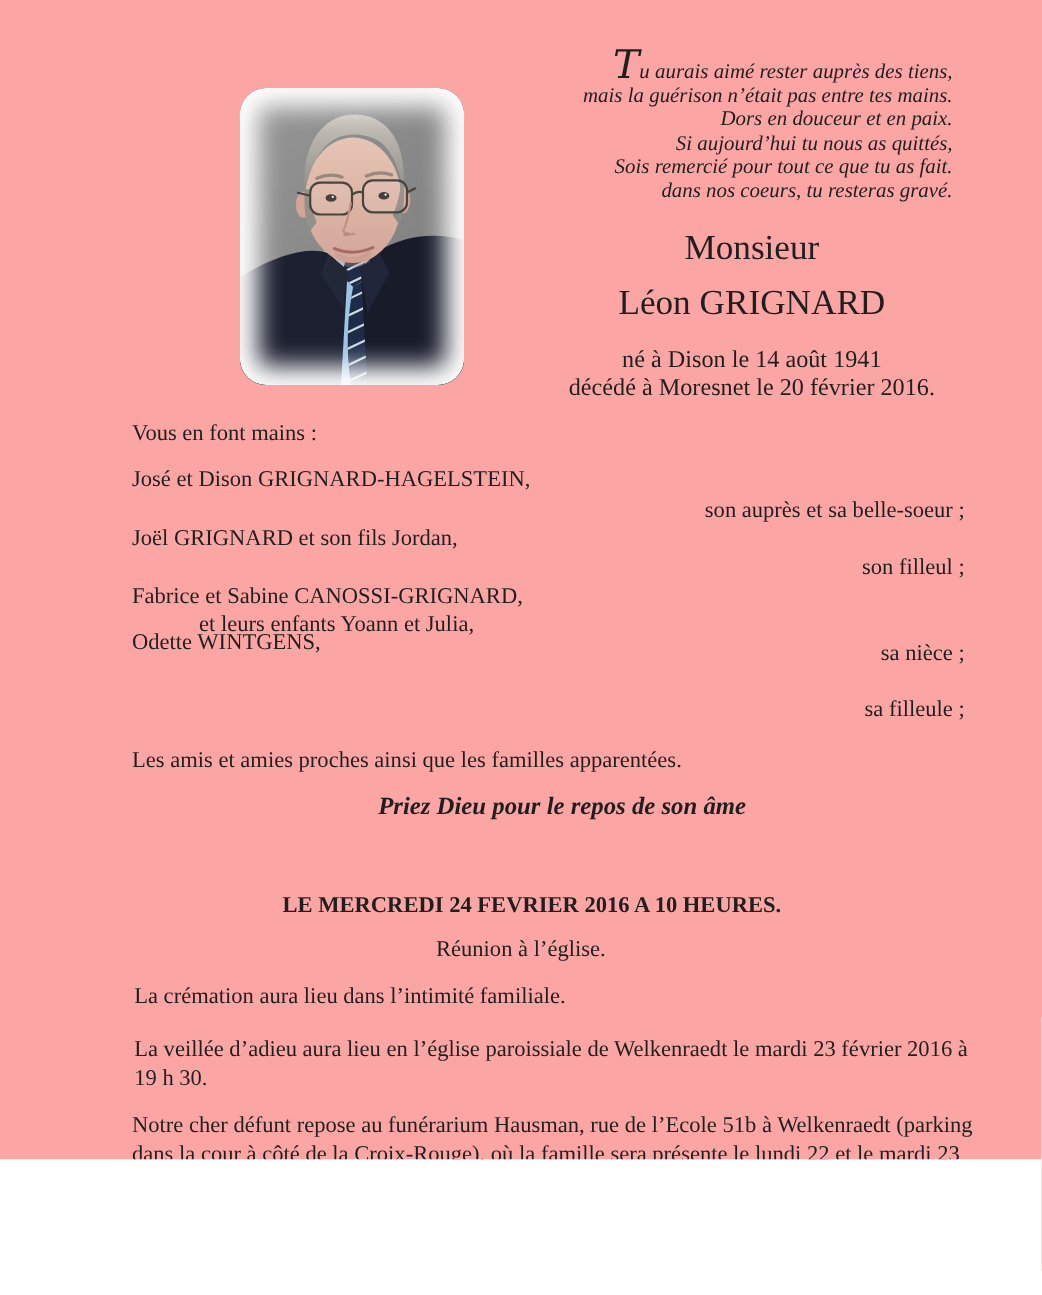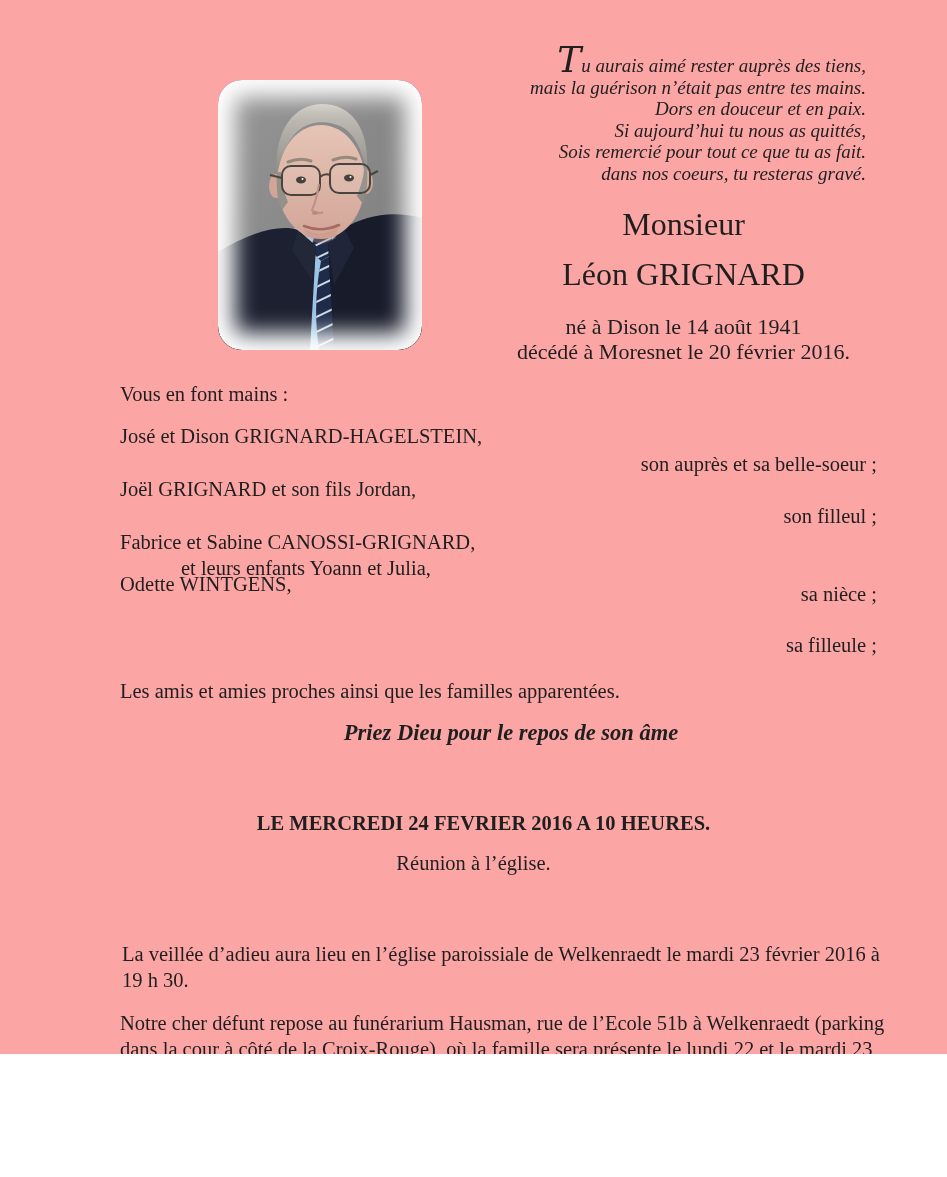--- a/index.html
+++ b/index.html
@@ -219,19 +219,20 @@
   <div class="bl rel" style="right:70px; top:582px;">sa nièce ;</div>
 
   <div class="bl" style="left:120px; top:572px;text-align:center;">Odette WINTGENS,</div>
   <div class="bl rel" style="right:70px; top:633px;">sa filleule ;</div>
 
   <div class="bl" style="left:120px; top:639px;margin-top:40px;">Les amis et amies proches ainsi que les familles apparentées.</div>
 
   <div class="bl center-line prayer" style="left:75px; top:721px;">Priez Dieu pour le repos de son âme</div>
   <div class="bl center-line bold" style="top:811px;">LE MERCREDI 24 FEVRIER 2016 A 10 HEURES.</div>
   <div class="bl center-line" style="top:851px;">Réunion à l’église.</div>
+  <div class="bl" style="left:122px; top:894px;">La crémation aura lieu dans l’intimité familiale.</div>
   <div class="bl para" style="left:122px; top:941px; width:770px;">La veillée d’adieu aura lieu en l’église paroissiale de Welkenraedt le mardi 23 février 2016 à 19 h 30.</div>
   <div class="bl para" style="left:120px; top:1010px; width:772px;">Notre cher défunt repose au funérarium Hausman, rue de l’Ecole 51b à Welkenraedt (parking dans la cour à côté de la Croix-Rouge), où la famille sera présente le lundi 22 et le mardi 23 février 2016 de 17 à 19 heures.</div>
 
   <div class="rule"></div>
   <div class="bl center-line" style="left:40px; top:1129px; font-size:20px;">P.F. Hausman - Welkenraedt - 087/88.00.32</div>
 
 </div>
 
 </body></html>

